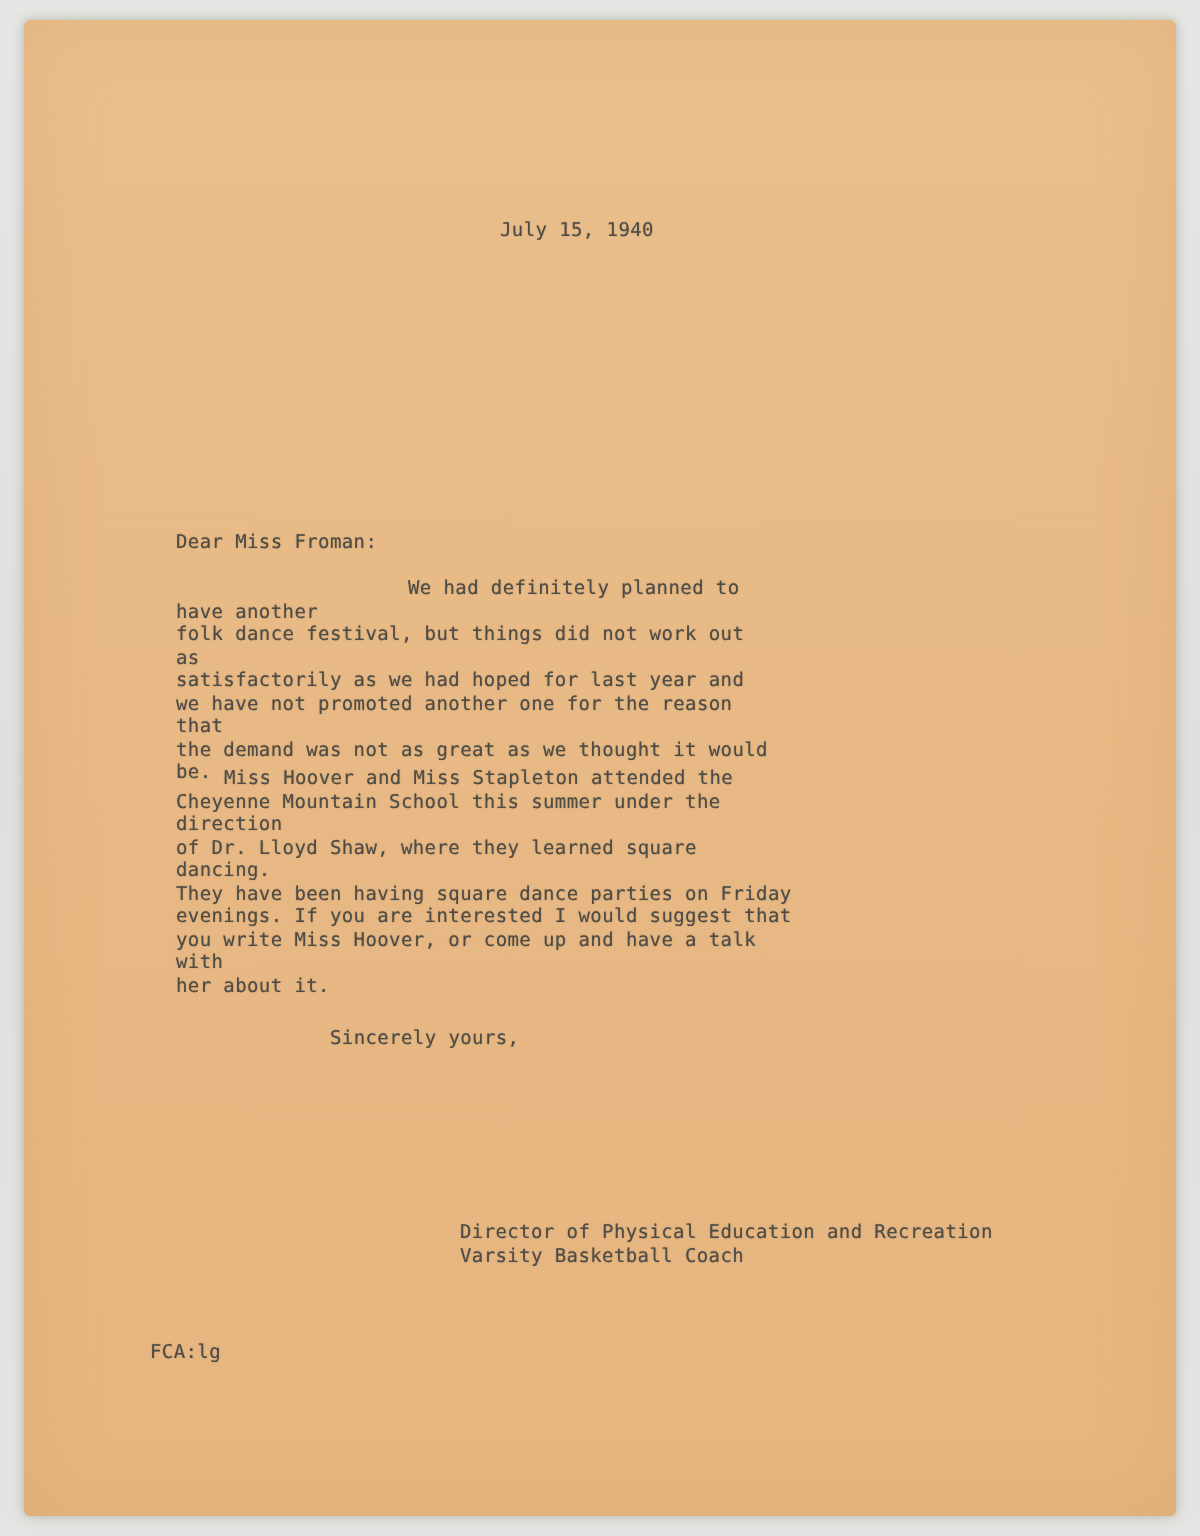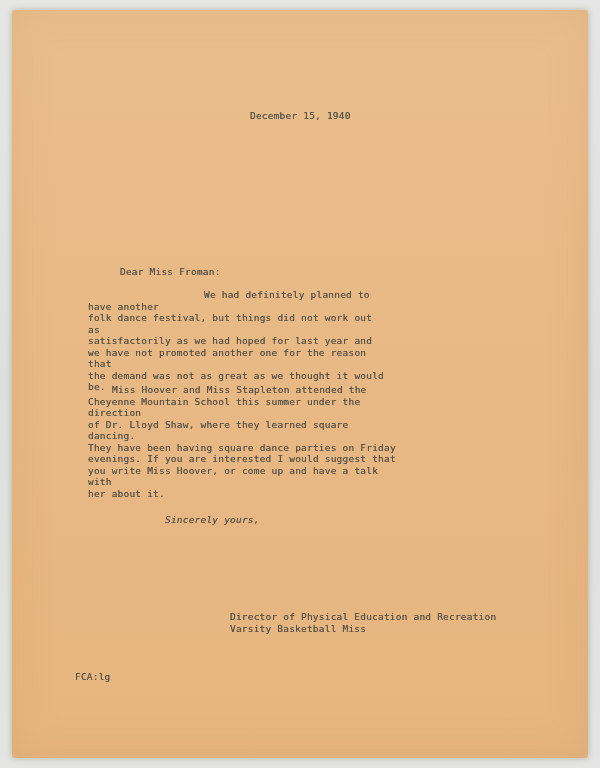--- a/index.html
+++ b/index.html
@@ -35,35 +35,35 @@
     line-height: 11.5px;
     color: #4f4c46;
     letter-spacing: 0.2px;
     text-shadow: 0 0 0.6px rgba(70,65,55,0.55);
   }
   .indent-lg { text-indent: 116px; }
   .indent-sm { text-indent: 24px; }
 
   .pos-date      { left: 238px; top: 100px; }
   .pos-recipient { left: 76px;  top: 211px; }
-  .pos-salute    { left: 76px;  top: 256px; margin-left: 32px; }
+  .pos-salute    { left: 76px;  top: 256px; }
   .pos-para1     { left: 76px;  top: 279px; width: 300px; }
   .pos-para2     { left: 76px;  top: 374px; width: 310px; }
   .pos-para3     { left: 76px;  top: 462px; width: 300px; }
-  .pos-closing   { left: 153px; top: 504px; font-style: italic; }
+  .pos-closing   { left: 153px; top: 504px; }
   .pos-sign      { left: 218px; top: 601px; }
   .pos-initials  { left: 63px;  top: 661px; }
 </style>
 </head>
 <body>
 
 <div class="scan-bg">
   <div class="paper">
 
-    <div class="tblock pos-date">December 15, 1940</div>
+    <div class="tblock pos-date">July 15, 1940</div>
 
 
     <div class="tblock pos-salute">Dear Miss Froman:</div>
 
     <div class="tblock pos-para1 indent-lg">We had definitely planned to have another
 folk dance festival, but things did not work out as
 satisfactorily as we had hoped for last year and
 we have not promoted another one for the reason that
 the demand was not as great as we thought it would be.</div>
 
@@ -72,18 +72,18 @@
 of Dr. Lloyd Shaw, where they learned square dancing.
 They have been having square dance parties on Friday
 evenings. If you are interested I would suggest that
 you write Miss Hoover, or come up and have a talk with
 her about it.</div>
 
 
     <div class="tblock pos-closing">Sincerely yours,</div>
 
     <div class="tblock pos-sign">Director of Physical Education and Recreation
-Varsity Basketball Miss</div>
+Varsity Basketball Coach</div>
 
     <div class="tblock pos-initials">FCA:lg</div>
 
   </div>
 </div>
 
 </body></html>

